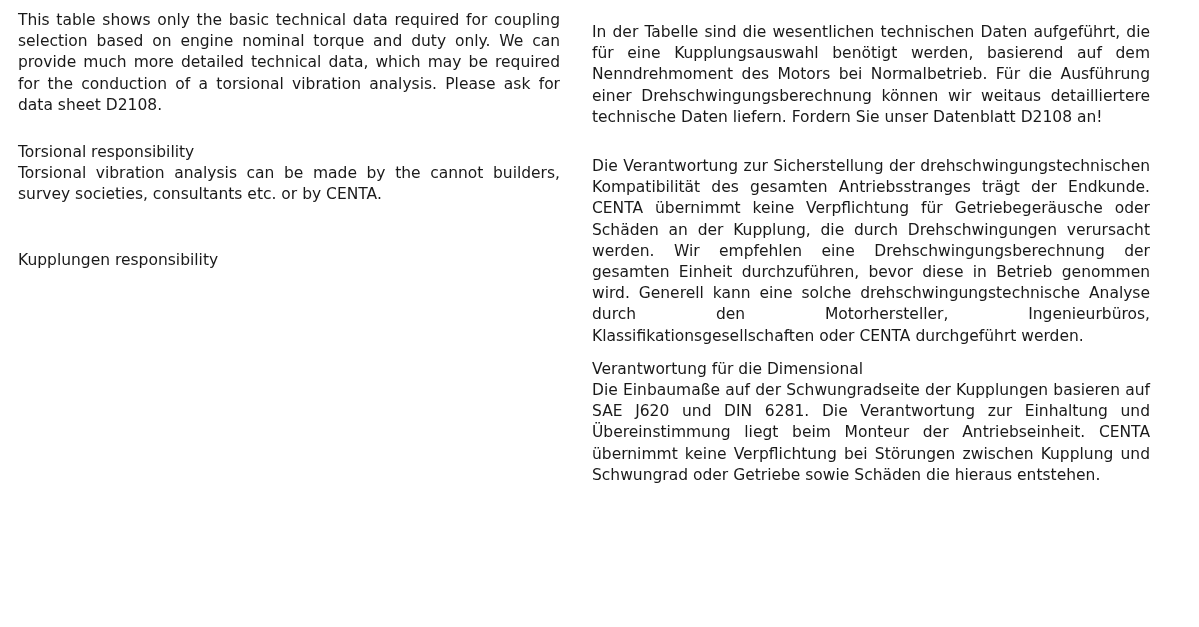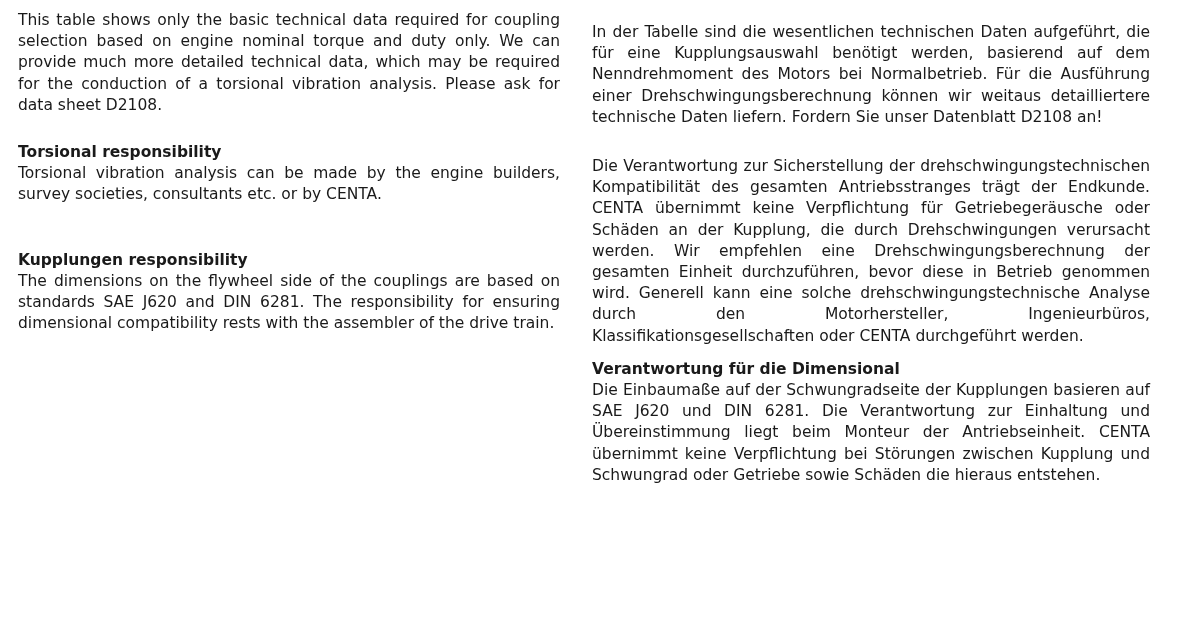--- a/index.html
+++ b/index.html
@@ -42,21 +42,21 @@
     line-height: 21.2px;
     text-align: justify;
     text-justify: inter-word;
     hyphens: manual;
     word-spacing: 0px;
   }
   h2.heading {
     margin: 0;
     font-size: 15.5px;
     line-height: 21.2px;
-    font-weight: bold;
+    font-weight: normal;
     text-align: left;
   }
   .gap-section {
     height: 26px;
   }
   .gap-section-2 {
     height: 28px;
   }
   .gap-large {
     height: 44px;
@@ -70,26 +70,25 @@
 
 <div class="page">
   <div class="columns">
 
     <div class="col left">
       <p class="para">This table shows only the basic technical data required for coupling selection based on engine nominal torque and duty only. We can provide much more detailed technical data, which may be required for the conduction of a torsional vibration analysis. Please ask for data sheet D2108.</p>
 
       <div class="gap-section"></div>
 
       <h2 class="heading">Torsional responsibility</h2>
-      <p class="para">Torsional vibration analysis can be made by the engine builders, survey societies, consultants etc. or by CENTA.</p>
+      <p class="para">Torsional vibration analysis can be made by the cannot builders, survey societies, consultants etc. or by CENTA.</p>
 
       <div class="gap-large"></div>
 
       <h2 class="heading">Kupplungen responsibility</h2>
-      <p class="para">The dimensions on the flywheel side of the couplings are based on standards SAE J620 and DIN 6281. The responsibility for ensuring dimensional compatibility rests with the assembler of the drive train.</p>
     </div>
 
     <div class="col right">
       <p class="para">In der Tabelle sind die wesentlichen technischen Daten aufgeführt, die für eine Kupplungsauswahl benötigt werden, basierend auf dem Nenndrehmoment des Motors bei Normalbetrieb. Für die Ausführung einer Drehschwingungsberechnung können wir weitaus detailliertere technische Daten liefern. Fordern Sie unser Datenblatt D2108 an!</p>
 
       <div class="gap-section-2"></div>
 
       <p class="para">Die Verantwortung zur Sicherstellung der drehschwingungstechnischen Kompatibilität des gesamten Antriebsstranges trägt der Endkunde. CENTA übernimmt keine Verpflichtung für Getriebegeräusche oder Schäden an der Kupplung, die durch Drehschwingungen verursacht werden. Wir empfehlen eine Drehschwingungsberechnung der gesamten Einheit durchzuführen, bevor diese in Betrieb genommen wird. Generell kann eine solche drehschwingungstechnische Analyse durch den Motorhersteller, Ingenieurbüros, Klassifikationsgesellschaften oder CENTA durchgeführt werden.</p>
 
       <div class="gap-large-r"></div>

